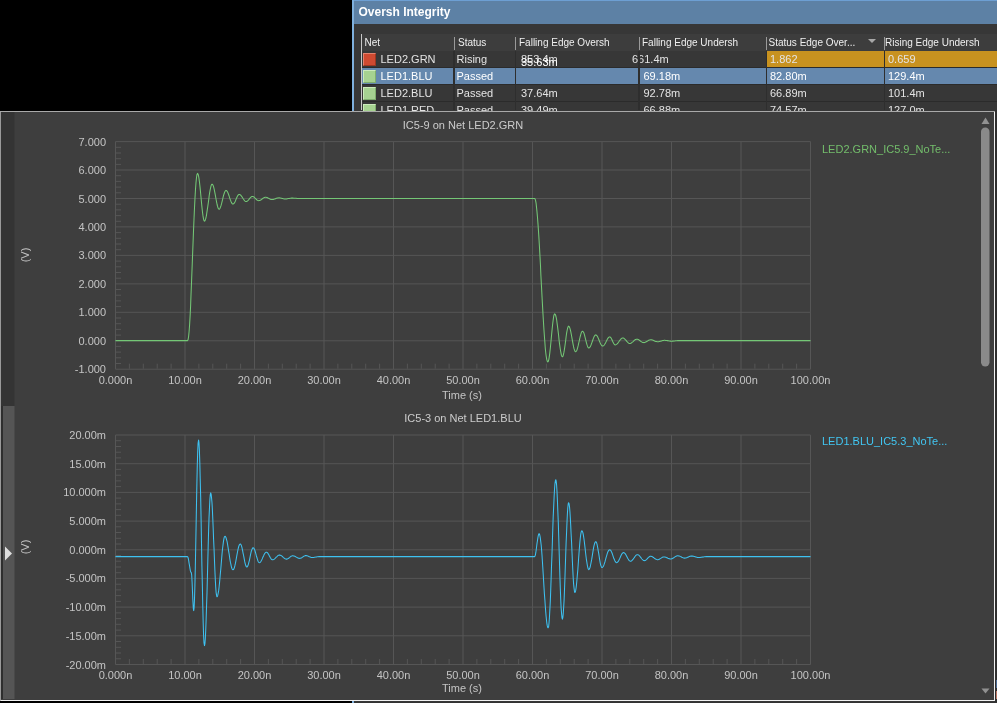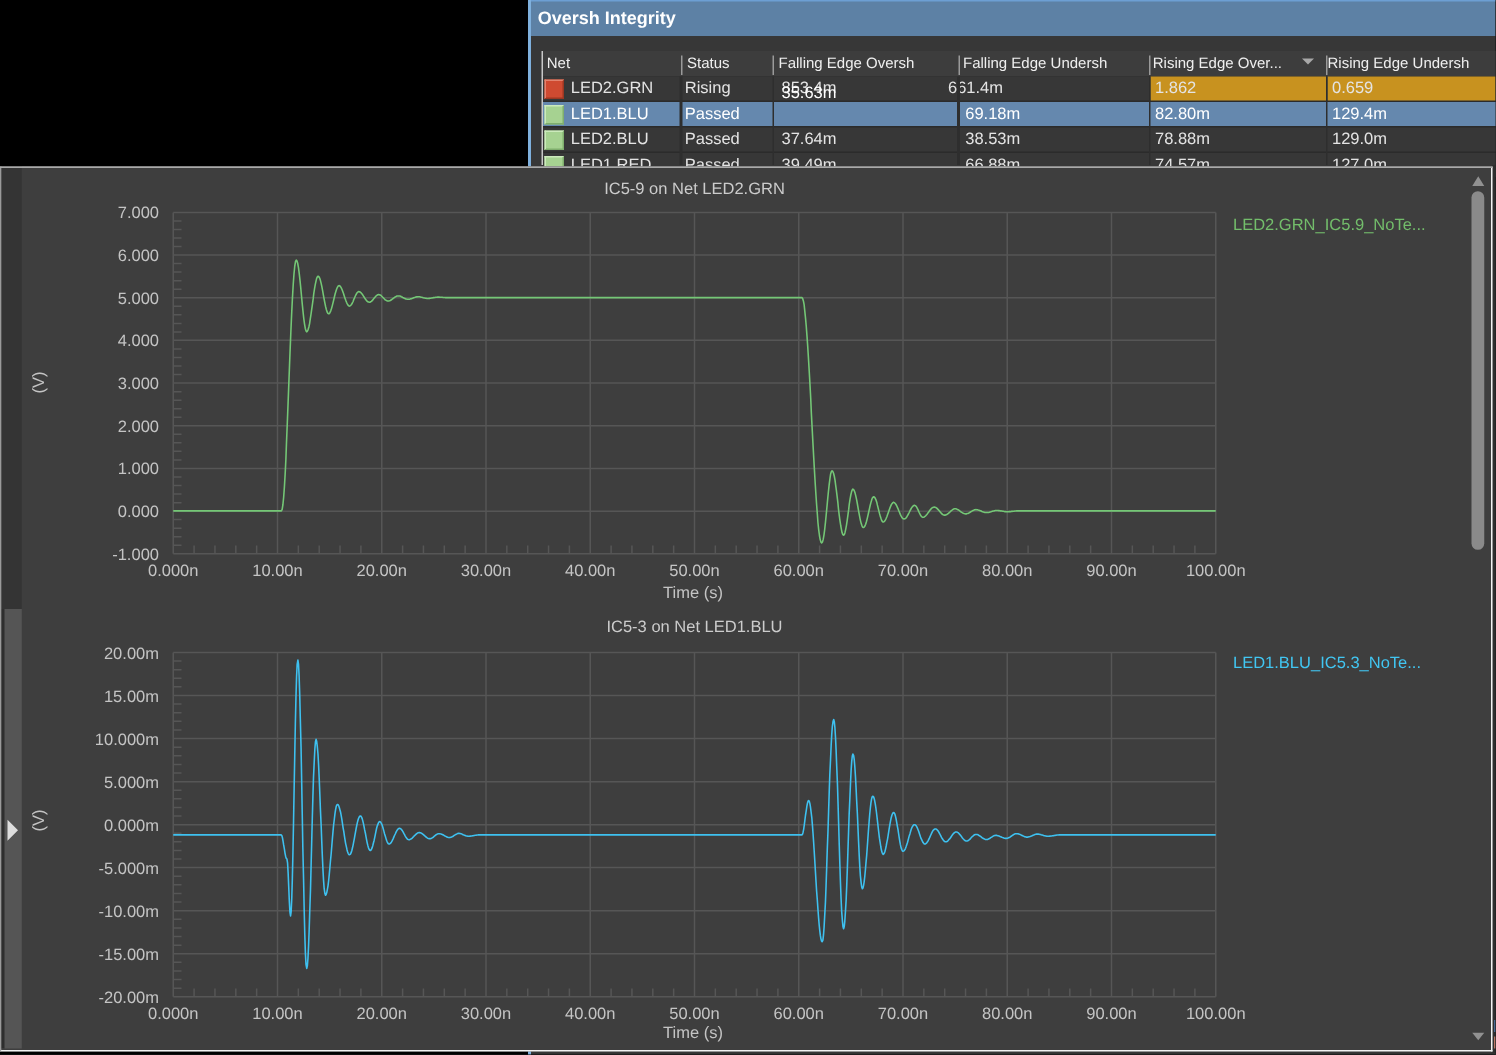--- a/index.html
+++ b/index.html
@@ -8,21 +8,21 @@
 </style></head><body>
 <div class="a" style="left:352px;top:0;width:645px;height:703px;background:#373737;border-left:2px solid #7fb0dd;overflow:hidden">
 <div class="a" style="left:0;top:0;width:643px;height:23.5px;background:#5d81a5;border-top:1.5px solid #6d9fd3;box-sizing:border-box"></div>
 <div class="a" style="left:4.5px;top:4.5px;font-size:12px;font-weight:bold;color:#fff">Oversh Integrity</div>
 <div class="a" style="left:8px;top:33.5px;width:641px;height:17.5px;background:#3d3d3d"></div>
 <div class="a" style="left:8px;top:51px;width:641px;height:59px;background:#2b2b2b"></div>
 <div class="a ht" style="left:10.5px;top:37px">Net</div>
 <div class="a ht" style="left:104px;top:37px">Status</div>
 <div class="a ht" style="left:165px;top:37px">Falling Edge Oversh</div>
 <div class="a ht" style="left:288px;top:37px">Falling Edge Undersh</div>
-<div class="a ht" style="left:414.5px;top:37px">Rising Edge Over...</div>
+<div class="a ht" style="left:414.5px;top:37px">Status Edge Over...</div>
 <div class="a ht" style="left:531px;top:37px">Rising Edge Undersh</div>
 <div class="a" style="left:99.5px;top:36.5px;width:1px;height:13px;background:#9a9a9a"></div>
 <div class="a" style="left:161px;top:36.5px;width:1px;height:13px;background:#9a9a9a"></div>
 <div class="a" style="left:284.5px;top:36.5px;width:1px;height:13px;background:#9a9a9a"></div>
 <div class="a" style="left:412px;top:36.5px;width:1px;height:13px;background:#9a9a9a"></div>
 <div class="a" style="left:530px;top:36.5px;width:1px;height:13px;background:#9a9a9a"></div>
 <div class="a" style="left:514px;top:39px;width:0;height:0;border-left:4.5px solid transparent;border-right:4.5px solid transparent;border-top:4.5px solid #a8a8a8"></div>
 <div class="a" style="left:8px;top:51.0px;width:641px;height:16.1px;background:#373737"></div>
 <div class="a" style="left:412.5px;top:51.0px;width:117px;height:16.1px;background:#c8921f"></div>
 <div class="a" style="left:530.5px;top:51.0px;width:112.5px;height:16.1px;background:#c8921f"></div>
@@ -39,23 +39,23 @@
 <div class="a rt" style="left:102.5px;top:70.1px;color:#ffffff">Passed</div>
 <div class="a rt" style="left:167px;top:56px;color:#ffffff">35.63m</div>
 <div class="a rt" style="left:289.5px;top:70.1px;color:#ffffff">69.18m</div>
 <div class="a rt" style="left:416px;top:70.1px;color:#ffffff">82.80m</div>
 <div class="a rt" style="left:534px;top:70.1px;color:#ffffff">129.4m</div>
 <div class="a" style="left:8px;top:85.19999999999999px;width:641px;height:16.1px;background:#373737"></div>
 <div class="a" style="left:9px;top:86.69999999999999px;width:11px;height:11px;background:#a6d291;border-top:1.5px solid #cceabc;border-left:1.5px solid #cceabc;border-bottom:1.5px solid #7fae6d;border-right:1.5px solid #7fae6d"></div>
 <div class="a rt" style="left:26.5px;top:87.19999999999999px;color:#e4e4e4">LED2.BLU</div>
 <div class="a rt" style="left:102.5px;top:87.19999999999999px;color:#e4e4e4">Passed</div>
 <div class="a rt" style="left:167px;top:87.19999999999999px;color:#e4e4e4">37.64m</div>
-<div class="a rt" style="left:289.5px;top:87.19999999999999px;color:#e4e4e4">38.53m</div>
-<div class="a rt" style="left:416px;top:87.19999999999999px;color:#e4e4e4">78.88m</div>
-<div class="a rt" style="left:534px;top:87.19999999999999px;color:#e4e4e4">129.0m</div>
+<div class="a rt" style="left:289.5px;top:87.19999999999999px;color:#e4e4e4">92.78m</div>
+<div class="a rt" style="left:416px;top:87.19999999999999px;color:#e4e4e4">66.89m</div>
+<div class="a rt" style="left:534px;top:87.19999999999999px;color:#e4e4e4">101.4m</div>
 <div class="a" style="left:8px;top:102.29999999999998px;width:641px;height:16.1px;background:#373737"></div>
 <div class="a" style="left:9px;top:103.79999999999998px;width:11px;height:11px;background:#a6d291;border-top:1.5px solid #cceabc;border-left:1.5px solid #cceabc;border-bottom:1.5px solid #7fae6d;border-right:1.5px solid #7fae6d"></div>
 <div class="a rt" style="left:26.5px;top:104.29999999999998px;color:#e4e4e4">LED1.RED</div>
 <div class="a rt" style="left:102.5px;top:104.29999999999998px;color:#e4e4e4">Passed</div>
 <div class="a rt" style="left:167px;top:104.29999999999998px;color:#e4e4e4">39.49m</div>
 <div class="a rt" style="left:289.5px;top:104.29999999999998px;color:#e4e4e4">66.88m</div>
 <div class="a rt" style="left:416px;top:104.29999999999998px;color:#e4e4e4">74.57m</div>
 <div class="a rt" style="left:534px;top:104.29999999999998px;color:#e4e4e4">127.0m</div>
 <div class="a" style="left:99.0px;top:51px;width:1.5px;height:59px;background:#2e2e2e"></div>
 <div class="a" style="left:160.5px;top:51px;width:1.5px;height:59px;background:#2e2e2e"></div>

